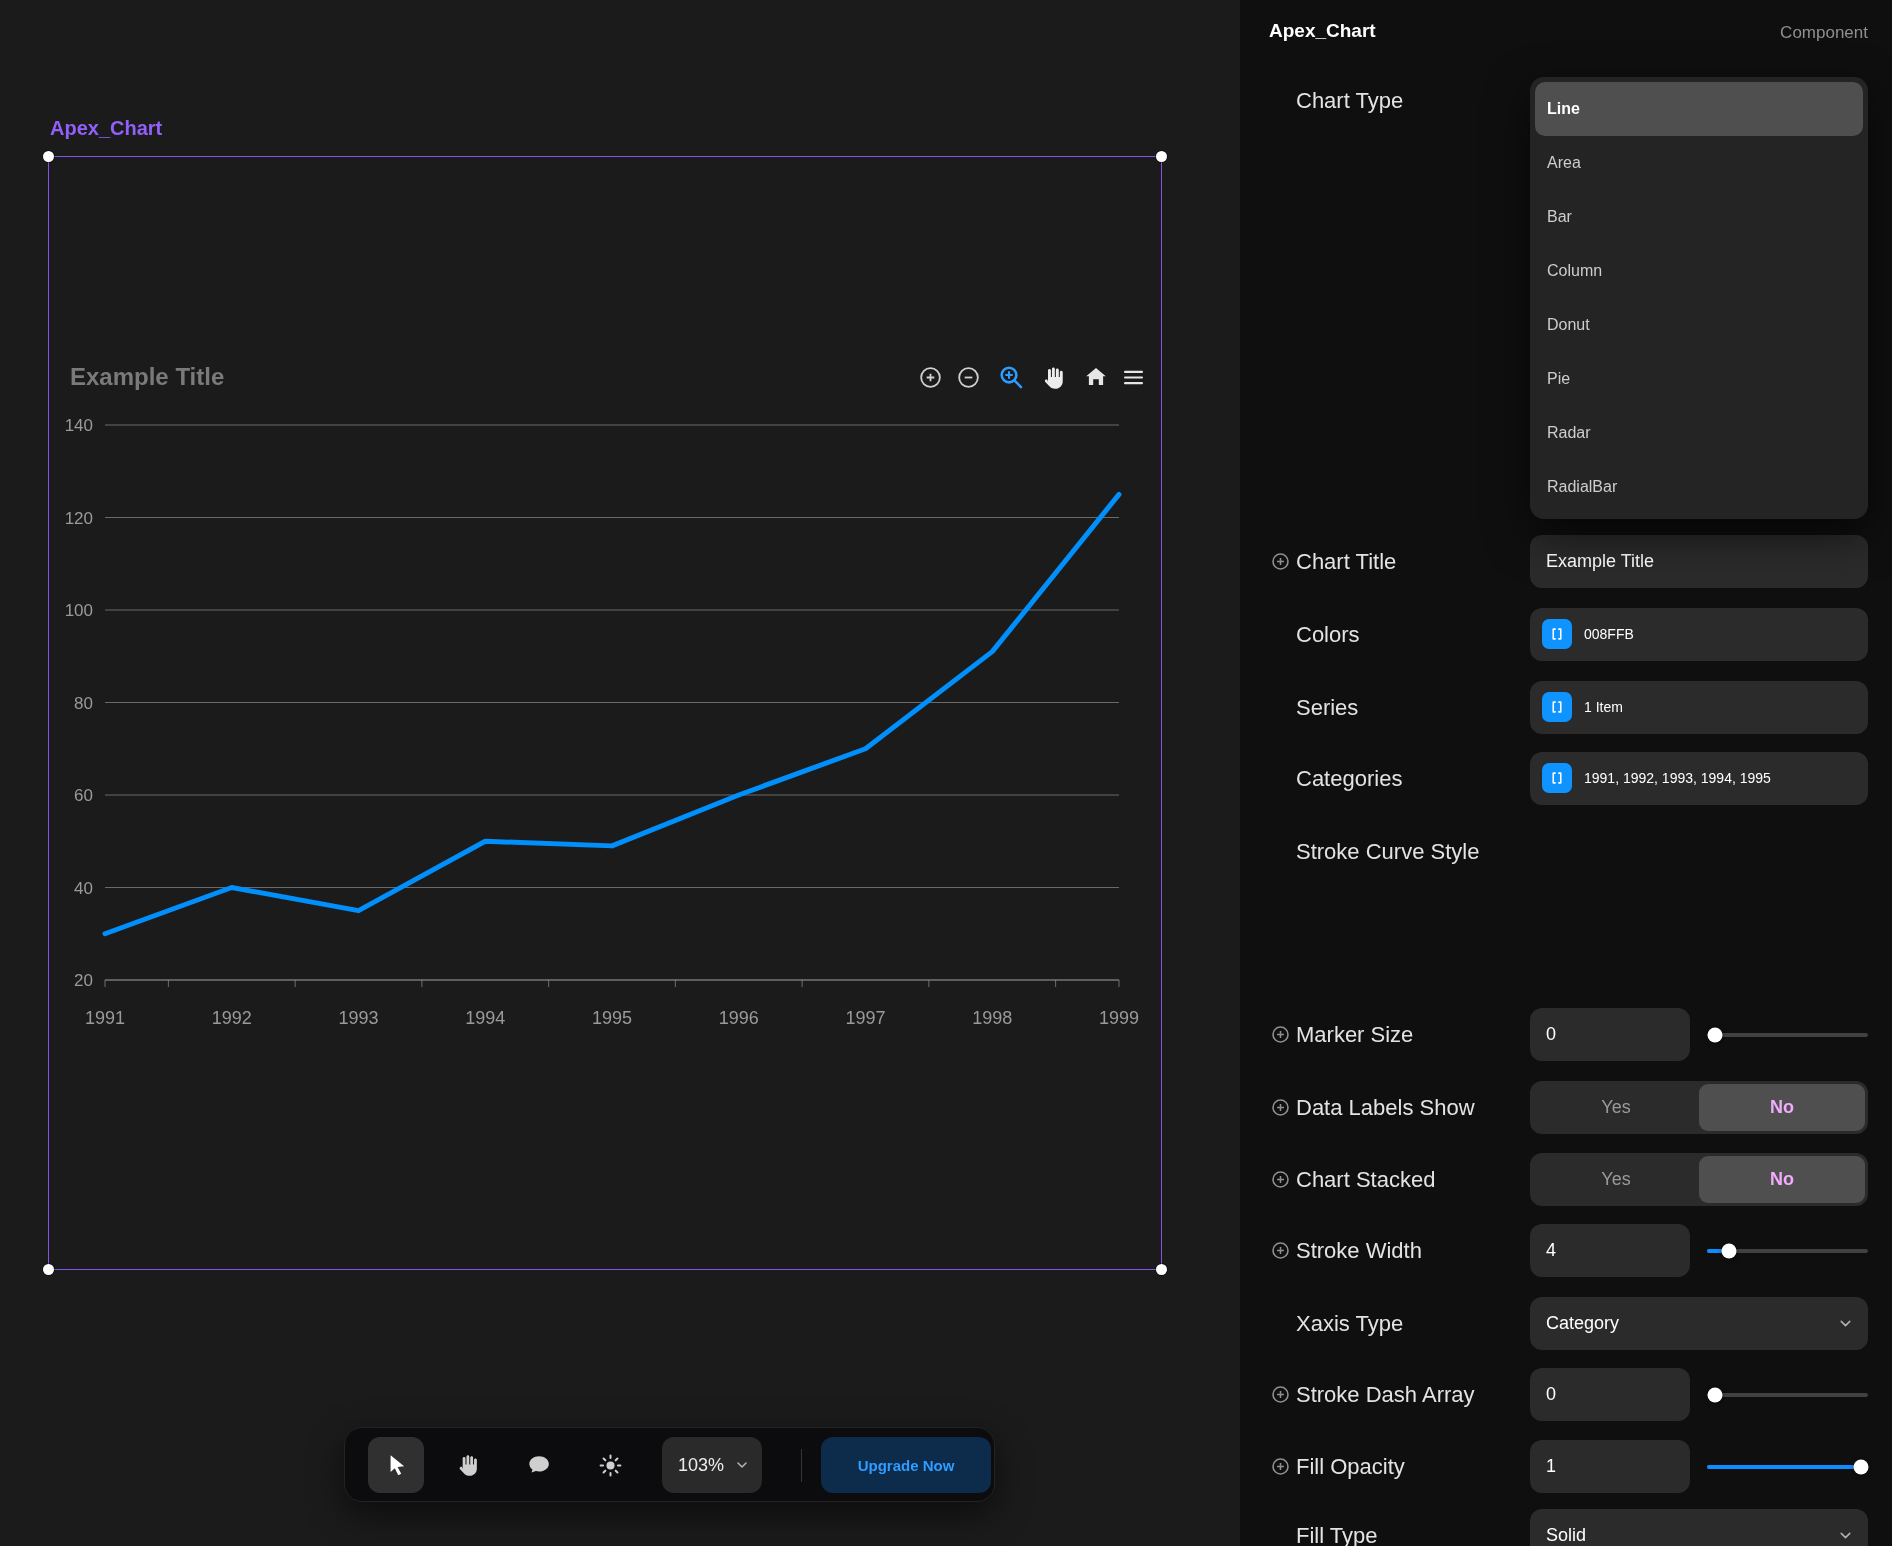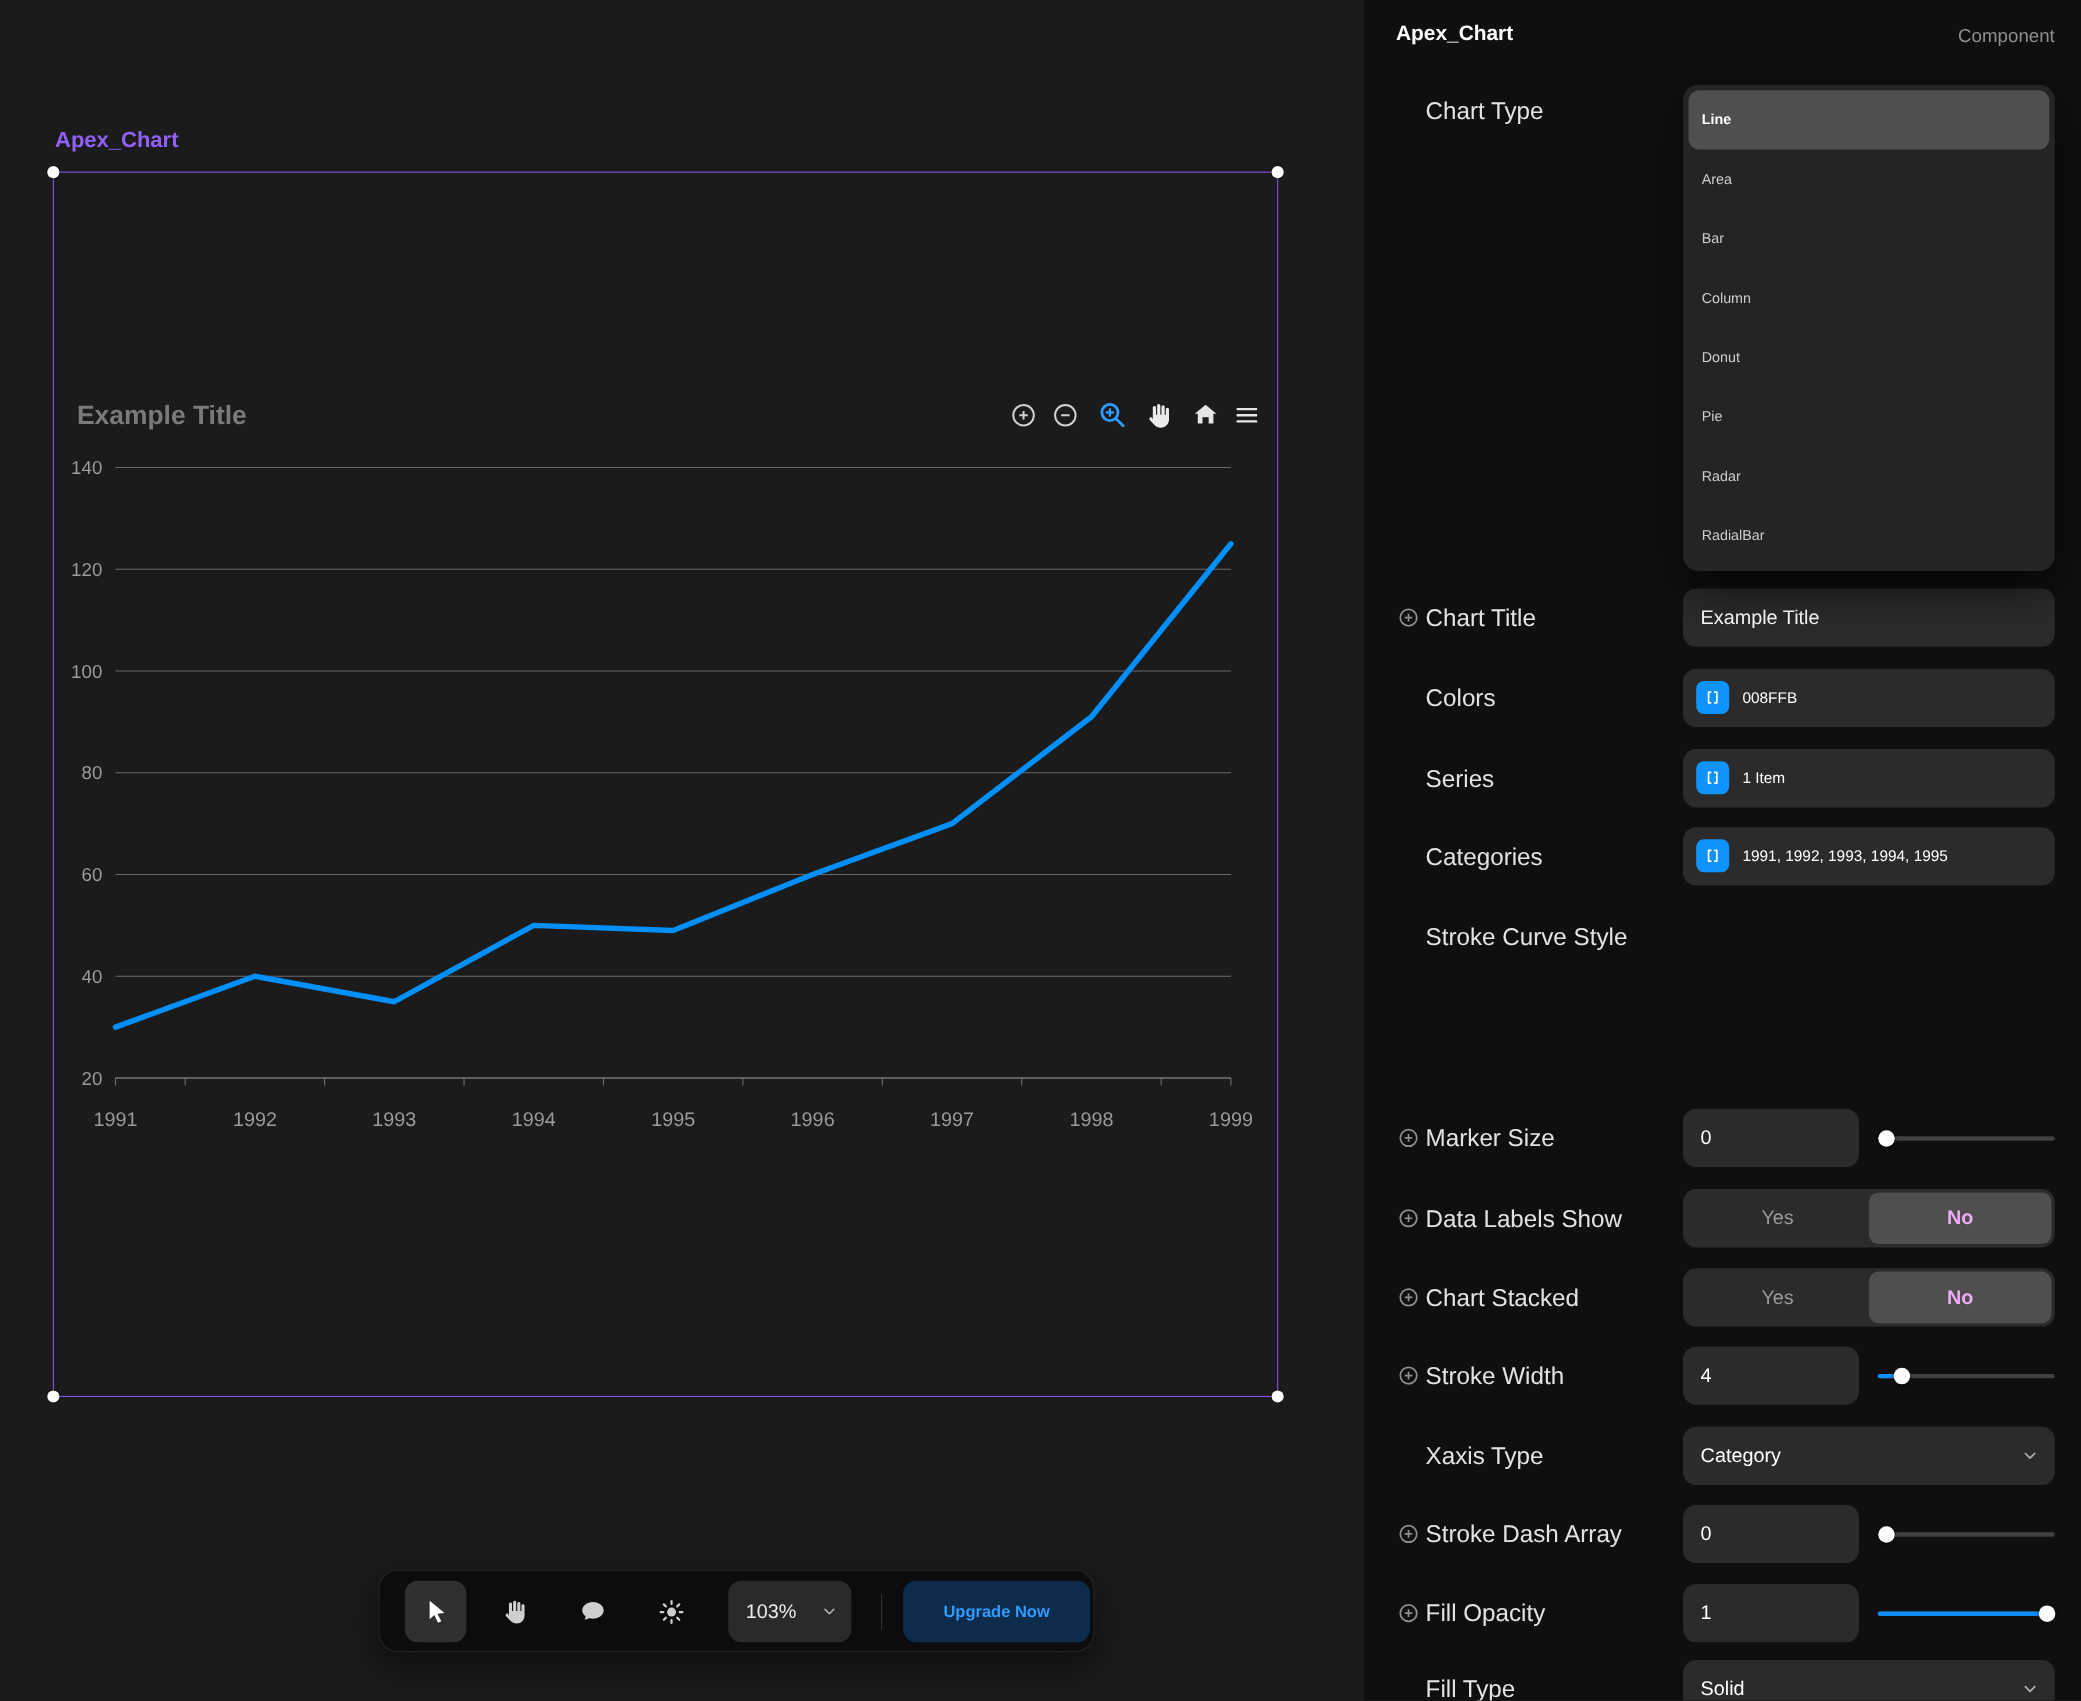--- a/index.html
+++ b/index.html
@@ -23,21 +23,21 @@
 
   
   .bottom-toolbar { position:absolute; left:344px; top:1427px; width:651px; height:75px;
     background:#0c0c0e; border:1px solid #232323; border-radius:18px;
     box-shadow:0 12px 34px rgba(0,0,0,.55); }
   .bt-item { position:absolute; display:flex; align-items:center; justify-content:center; }
   .tool-select { left:23px; top:9px; width:56px; height:56px; background:#303030; border-radius:12px; }
   .tool-hand   { left:100px; top:15px; width:44px; height:44px; }
   .tool-comment{ left:171px; top:15px; width:44px; height:44px; }
   .tool-theme  { left:243px; top:15px; width:44px; height:44px; }
-  .zoom-ctrl { left:317px; top:9px; width:112px; height:56px; background:#2a2a2a; border-radius:12px; }
+  .zoom-ctrl { left:317px; top:9px; width:100px; height:56px; background:#2a2a2a; border-radius:12px; }
   .zoom-val { position:absolute; left:16px; line-height:56px; font-size:18px; color:#ececec; }
   .zoom-chev { position:absolute; right:12px; top:20px; }
   .tb-divider { left:456px; top:21px; width:1px; height:33px; background:#353535; position:absolute; }
   .upgrade-btn { left:476px; top:9px; width:170px; height:56px; background:#0d2b4b; border-radius:12px;
     color:#2f9cff; font-size:15px; font-weight:700; }
 
   
   .panel { position:absolute; left:1240px; top:0; width:652px; height:1546px; background:#0f0f10; }
   .ph-title { position:absolute; left:29px; top:20px; font-size:19px; font-weight:700; color:#fff; }
   .ph-badge { position:absolute; right:24px; top:23px; font-size:17px; color:#8f8f8f; }
@@ -64,21 +64,21 @@
   .seg-opt { position:absolute; top:3px; height:47px; width:166px; border-radius:9px; text-align:center;
     line-height:47px; font-size:18px; color:#9a9a9a; }
   .seg-yes { left:3px; } .seg-no { left:169px; }
   .seg-opt.selected { background:#4f4f4f; color:#f0abfc; font-weight:700; }
 
   .dd-chevron { position:absolute; right:14px; top:18px; }
 
   .popup { position:absolute; left:290px; width:338px; background:#242424; border-radius:14px;
     padding:5px 0; box-shadow:0 16px 44px rgba(0,0,0,.6); z-index:5; }
   .popup-opt { height:54px; line-height:54px; margin:0 5px; padding:0 12px; border-radius:10px;
-    font-size:13px; color:#cdcdcd; white-space:nowrap; overflow:hidden; }
+    font-size:16px; color:#cdcdcd; white-space:nowrap; overflow:hidden; }
   .popup-opt.selected { background:#4f4f4f; color:#fff; font-weight:600; }
 </style>
 </head>
 <body>
 
 <div class="canvas">
 
   <div class="sel-label">Apex_Chart</div>
 
   <div class="component">

